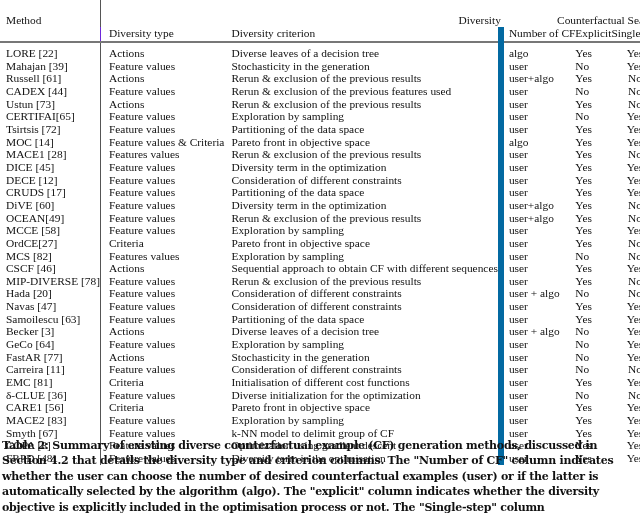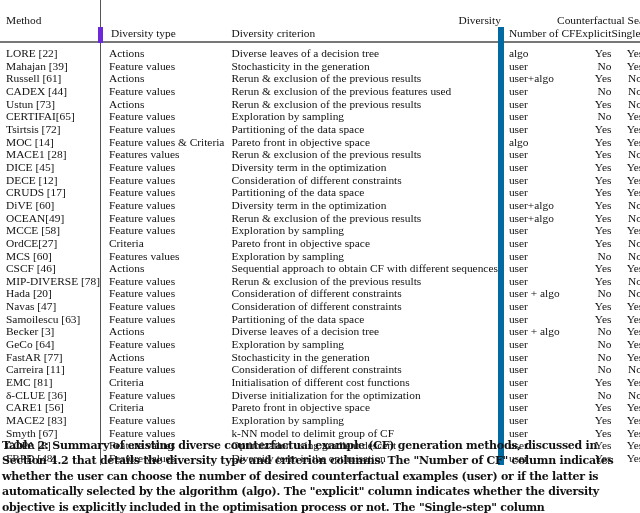--- a/index.html
+++ b/index.html
@@ -4,27 +4,27 @@
 <style>
   html, body { margin:0; padding:0; background:#fff; }
   body { width:640px; height:513px; overflow:hidden; font-family:"Liberation Serif","DejaVu Serif",serif; color:#111; }
   .tbl { position:absolute; left:0; top:0; width:580px; }
   table { border-collapse:collapse; font-size:11.4px; line-height:12.65px; }
   td, th { padding:0; white-space:nowrap; font-weight:normal; text-align:left; vertical-align:top; }
   .c0 { width:92px; padding-left:6px; }
   .c1 { width:118px; padding-left:8px; border-left:1px solid #555; }
   .c2 { width:245px; padding-left:7px; }
   .c3 { width:68px; padding-left:5px; border-left:6px solid #0369a1; }
-  .c4 { width:46px; text-align:right; }
+  .c4 { width:46px; text-align:left; }
   .c5 { width:58px; text-align:center; }
   .hdr1 td { padding-top:14px; height:13px; }
   .hdr2 td { height:14px; }
   .hdr2 { border-bottom:2px solid #777; }
   .hdr1 .c3 { border-left:none; }
-  .hdr2 .c1 { border-left:5px solid #6d28d9; }
+  .hdr2 .c1 { border-left:1px solid #6d28d9; }
   .center { text-align:right; }
   .caption { position:absolute; left:2px; top:438px; width:636px; font-family:"DejaVu Serif",serif; font-weight:bold; font-size:11px; line-height:15.4px; letter-spacing:-0.25px; }
   tbody tr:first-child td { padding-top:4px;margin-top:45px; }
 </style>
 </head>
 <body>
 
 <div class="tbl">
   <table>
     <thead>
@@ -165,21 +165,21 @@
         </tr>
         <tr>
           <td class="c0">OrdCE[27]</td>
           <td class="c1">Criteria</td>
           <td class="c2">Pareto front in objective space</td>
           <td class="c3">user</td>
           <td class="c4">Yes</td>
           <td class="c5">No</td>
         </tr>
         <tr>
-          <td class="c0">MCS [60]</td>
+          <td class="c0">MCS [82]</td>
           <td class="c1">Features values</td>
           <td class="c2">Exploration by sampling</td>
           <td class="c3">user</td>
           <td class="c4">No</td>
           <td class="c5">No</td>
         </tr>
         <tr>
           <td class="c0">CSCF [46]</td>
           <td class="c1">Actions</td>
           <td class="c2">Sequential approach to obtain CF with different sequences</td>

